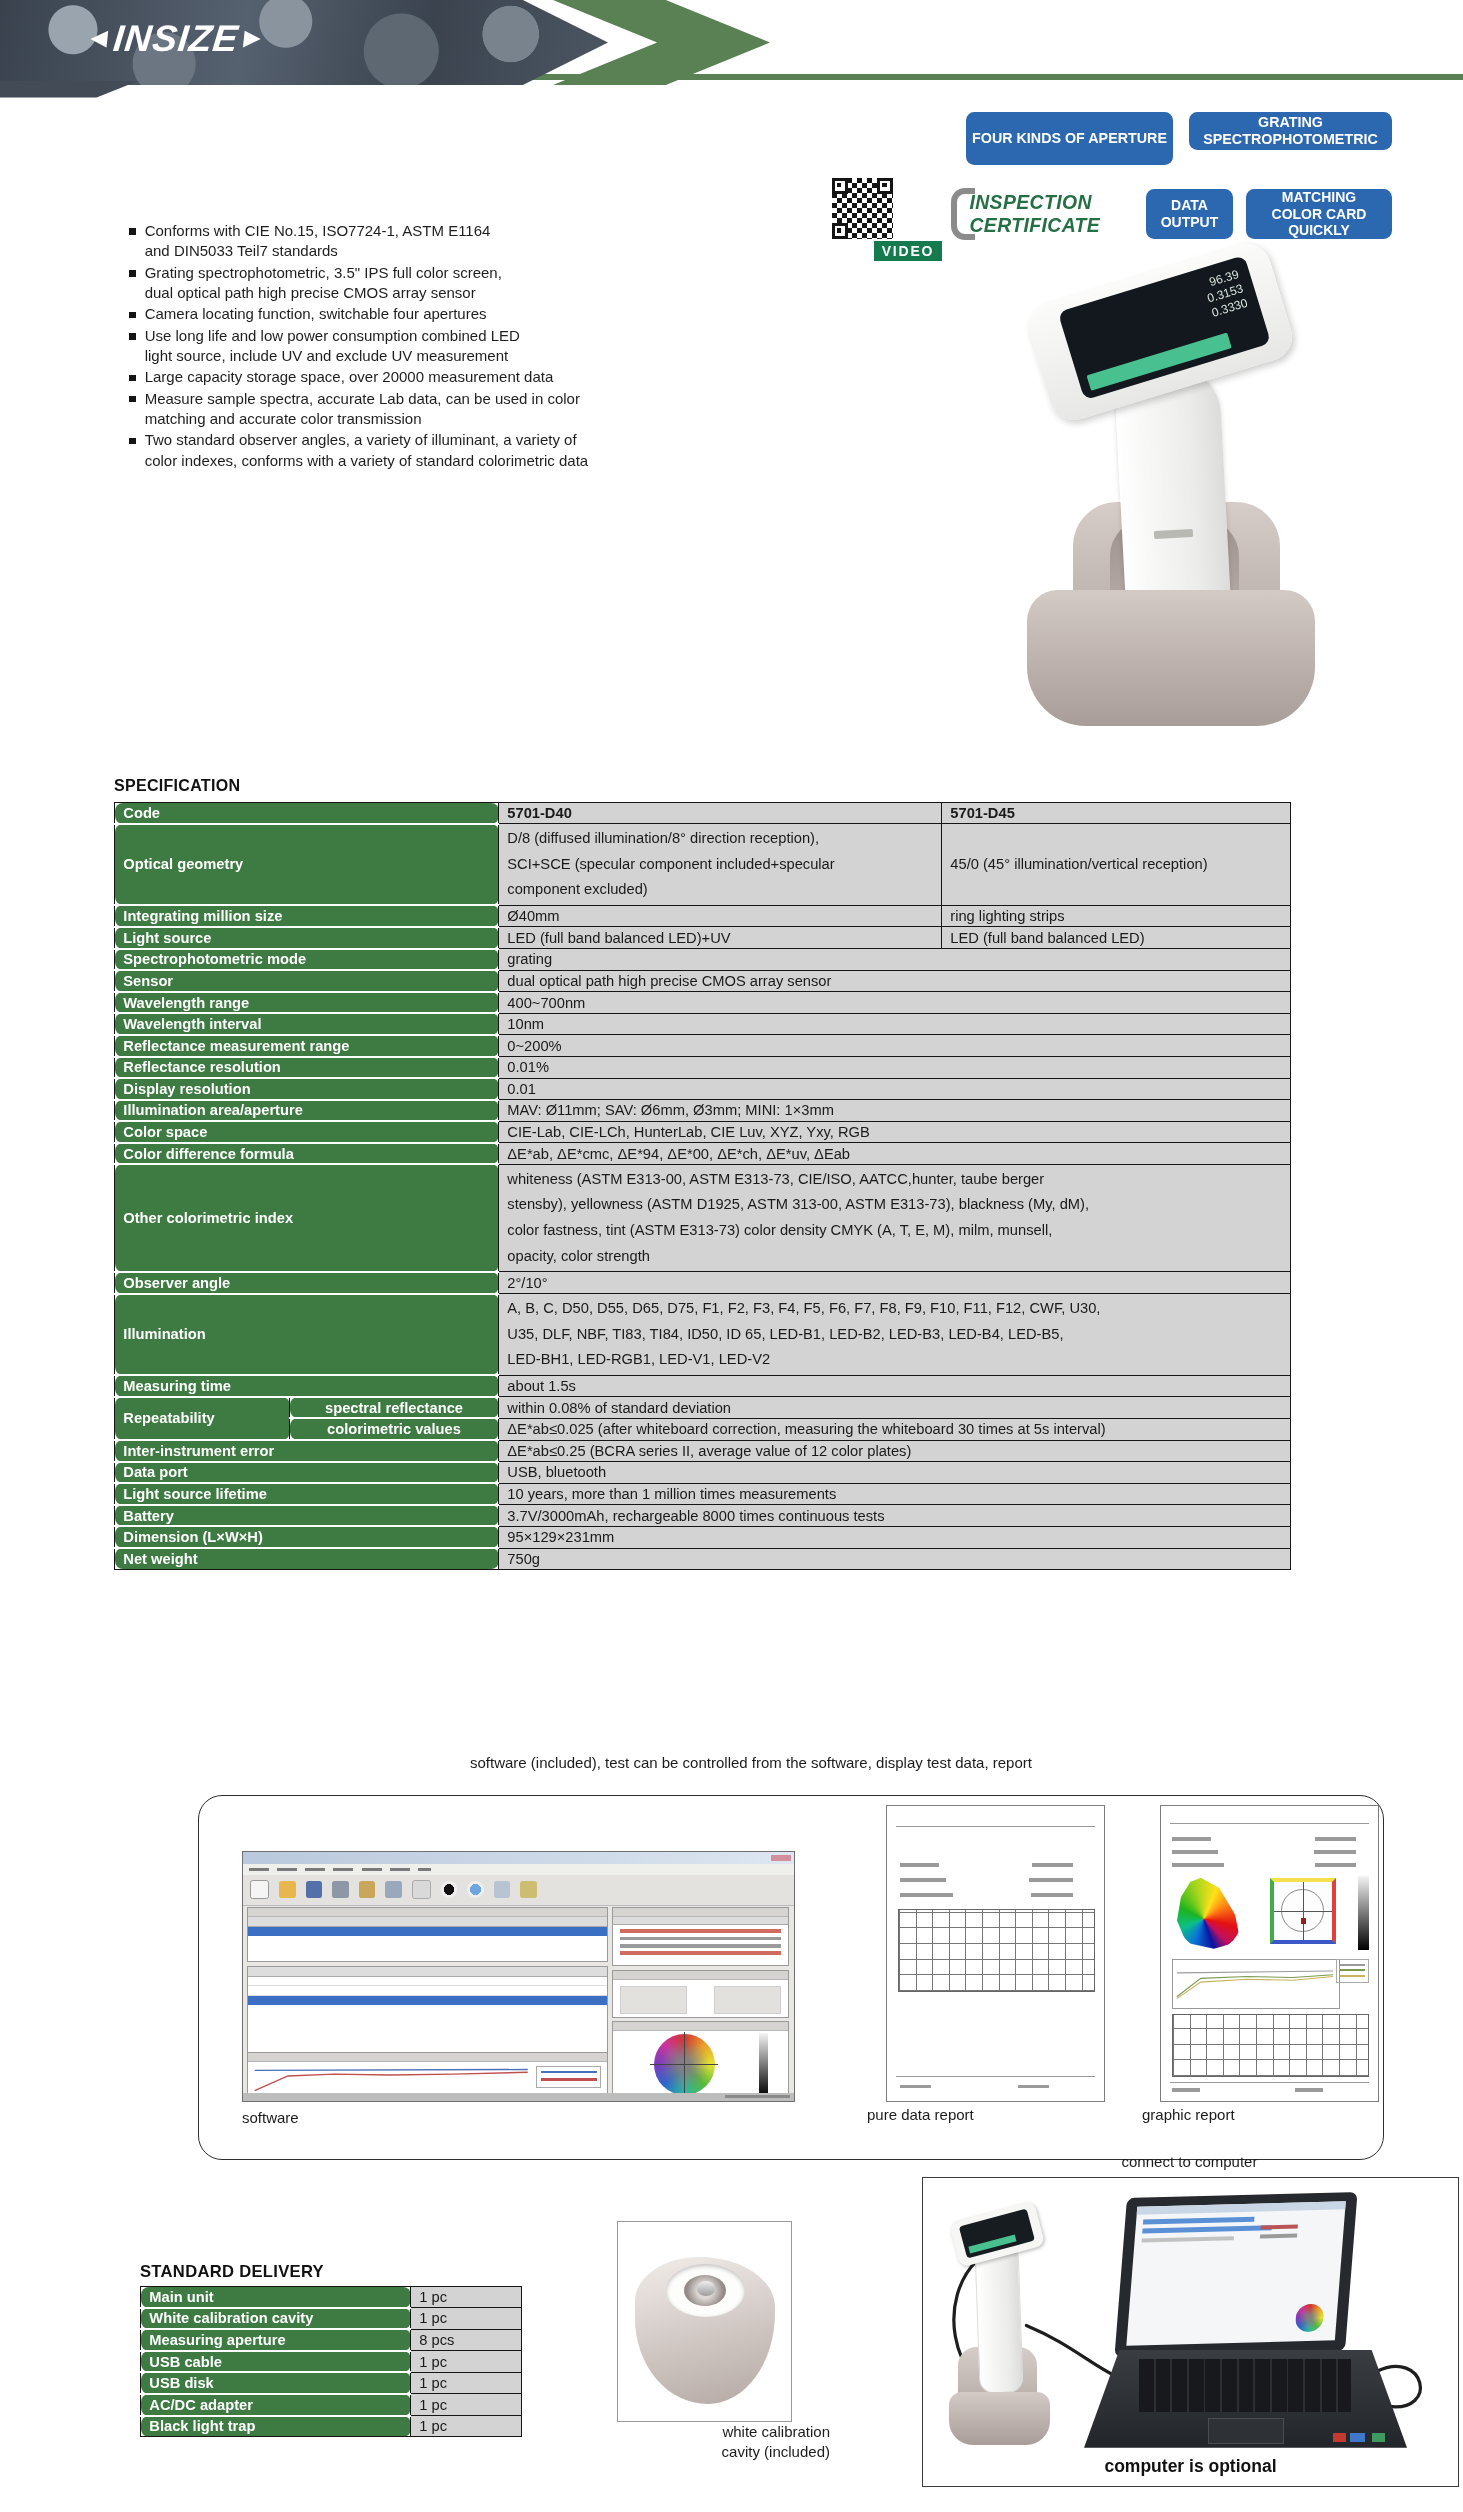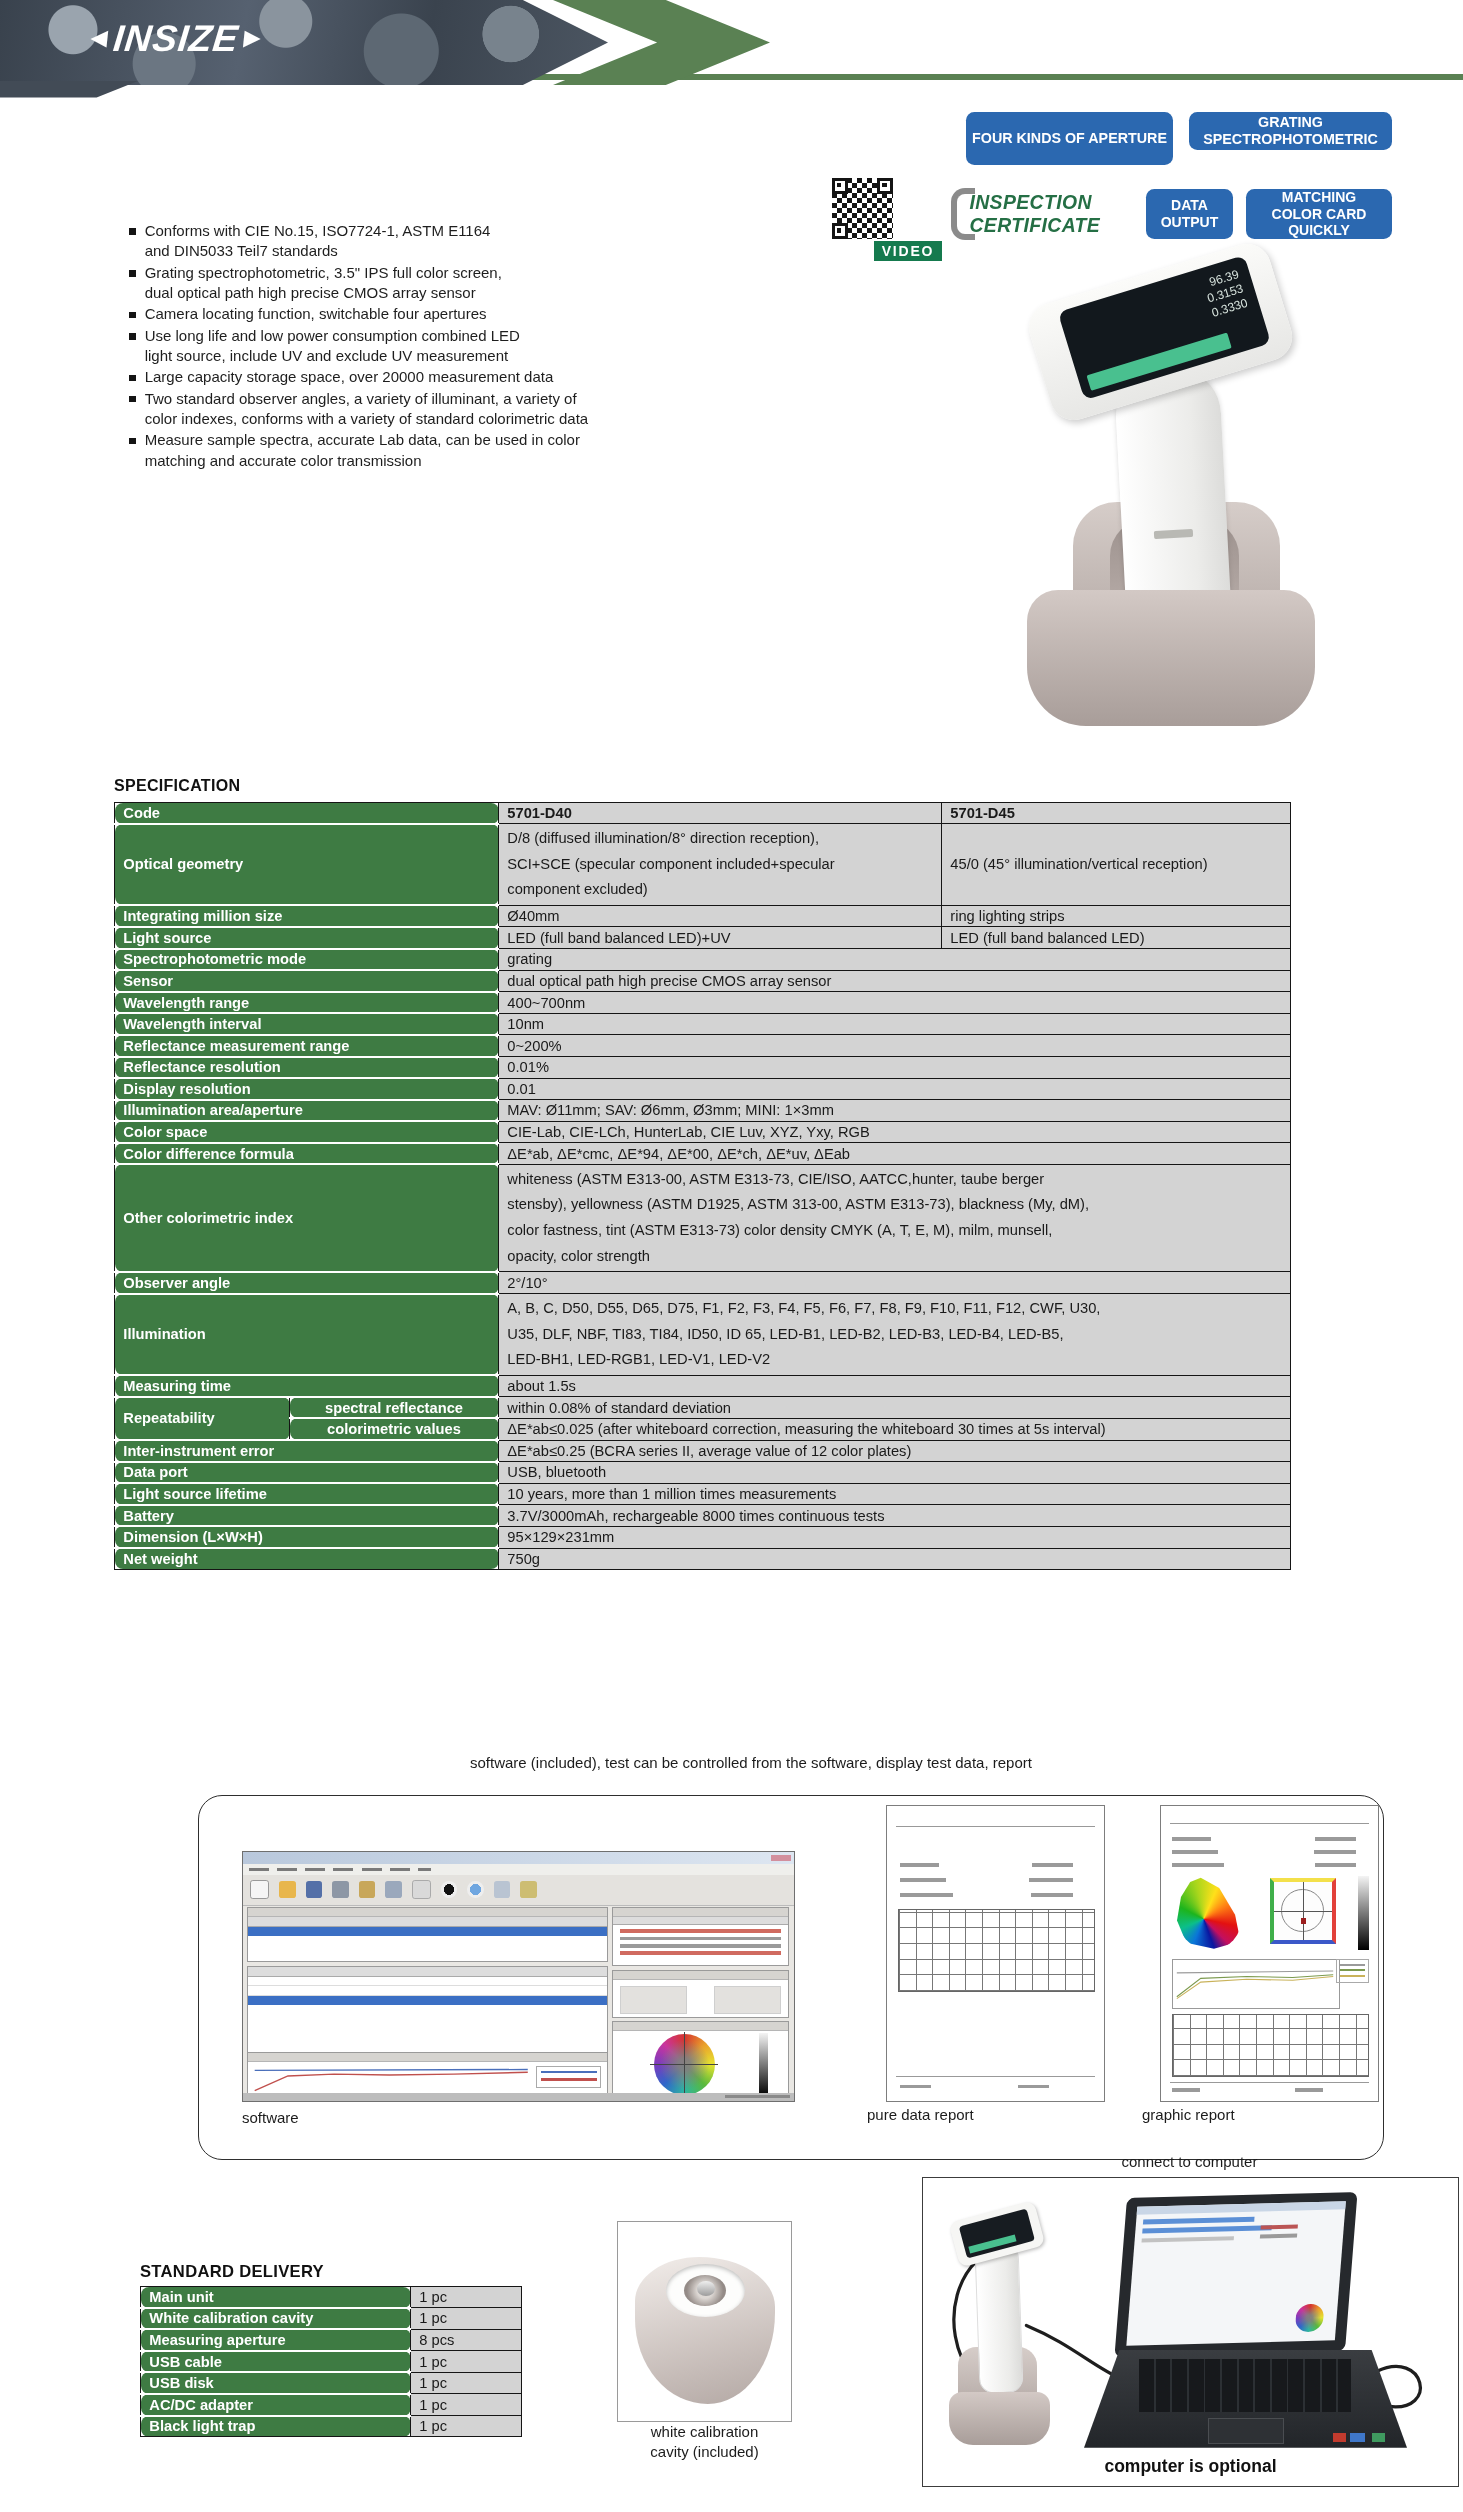--- a/index.html
+++ b/index.html
@@ -154,27 +154,27 @@
         <span class="sq"></span>
         <span class="tx">Use long life and low power consumption combined LED
 light source, include UV and exclude UV measurement</span>
       </div>
     <div class="feat">
         <span class="sq"></span>
         <span class="tx">Large capacity storage space, over 20000 measurement data</span>
       </div>
     <div class="feat">
         <span class="sq"></span>
+        <span class="tx">Measure sample spectra, accurate Lab data, can be used in color
+matching and accurate color transmission</span>
+      </div>
+    <div class="feat">
+        <span class="sq"></span>
         <span class="tx">Two standard observer angles, a variety of illuminant, a variety of
 color indexes, conforms with a variety of standard colorimetric data</span>
-      </div>
-    <div class="feat">
-        <span class="sq"></span>
-        <span class="tx">Measure sample spectra, accurate Lab data, can be used in color
-matching and accurate color transmission</span>
       </div>
   </div>
 
   <div class="abs" style="left:972px;top:272px;width:396px;height:456px;">
     <div class="taupe" style="position:absolute;left:101px;top:230px;width:207px;height:175px;border-radius:44px 44px 22px 22px;"></div>
     <div style="position:absolute;left:138px;top:247px;width:129px;height:138px;background:linear-gradient(180deg,#9d928e,#c3b8b4);border-radius:37px;"></div>
     <div class="white-body" style="position:absolute;left:150px;top:103px;width:105px;height:309px;border-radius:31px/41px;transform:rotate(-3deg);box-shadow:0 0 5.5px rgba(0,0,0,.15);"></div>
     <div style="position:absolute;left:182px;top:258px;width:39px;height:8.3px;background:#b9b9b4;border-radius:1.8px;transform:rotate(-3deg);"></div>
     <div style="position:absolute;left:63px;top:0;width:251px;height:120px;background:linear-gradient(180deg,#fbfbf9,#e7e7e5);border-radius:24px;transform:rotate(-17deg);box-shadow:1.8px 3.7px 7.4px rgba(0,0,0,.2);">
       <div style="position:absolute;left:33px;top:11px;width:195px;height:92px;background:#12181d;border-radius:9.2px;">
@@ -486,21 +486,21 @@
     </div>
     <div class="cap-b">computer is optional</div>
   </div>
 
   <div class="abs" style="left:617px;top:2221px;width:173px;height:199px;border:0.9px solid #9a9a9a;background:#fff;">
     <div style="position:absolute;left:16.6px;top:35px;width:140px;height:147px;background:linear-gradient(165deg,#f2edea,#c6bcb8 70%,#b3a8a4);border-radius:46% 54% 48% 52% / 30% 34% 62% 58%;"></div>
     <div style="position:absolute;left:48px;top:42px;width:79px;height:53px;background:#fdfdfc;border-radius:50%;box-shadow:inset 0 1.8px 4.6px rgba(0,0,0,.25);"></div>
     <div style="position:absolute;left:66px;top:53px;width:42px;height:31px;background:radial-gradient(circle,#ddd8d4 30%,#948b87 70%);border-radius:50%;"></div>
     <div style="position:absolute;left:79px;top:59px;width:18.4px;height:14.7px;background:linear-gradient(180deg,#efefef,#9c9c9c);border-radius:50%;"></div>
   </div>
-  <div class="abs" style="left:579px;top:2422px;width:251px;text-align:center;font-size:15px;color:#1c1c1c;line-height:1.35;">
+  <div class="abs" style="left:579px;top:2422px;width:251px;text-align:right;font-size:15px;color:#1c1c1c;line-height:1.35;">
     <span class="pre">white calibration
 cavity (included)</span>
   </div>
 
   <div class="abs sec-h" style="left:140px;top:2262px;font-size:16.6px;">STANDARD DELIVERY</div>
   <table class="abs gtable" style="left:140px;top:2286px;width:381px;border:1.8px solid #151515;">
     <colgroup>
         <col style="width:270px;">
         <col style="width:111px;">
       </colgroup>

